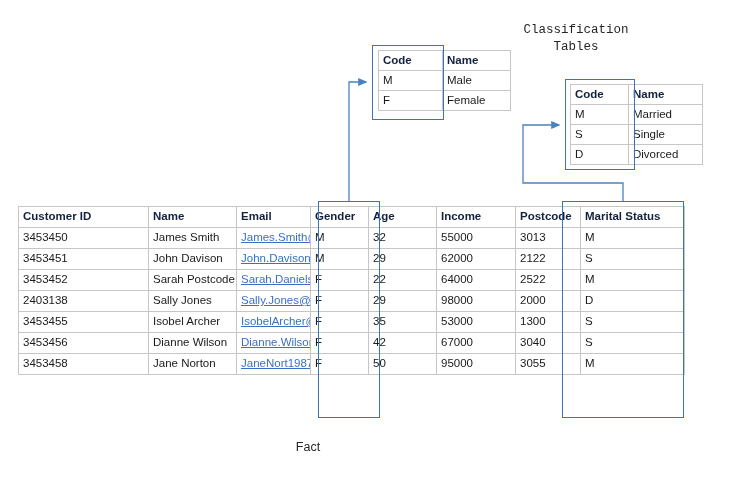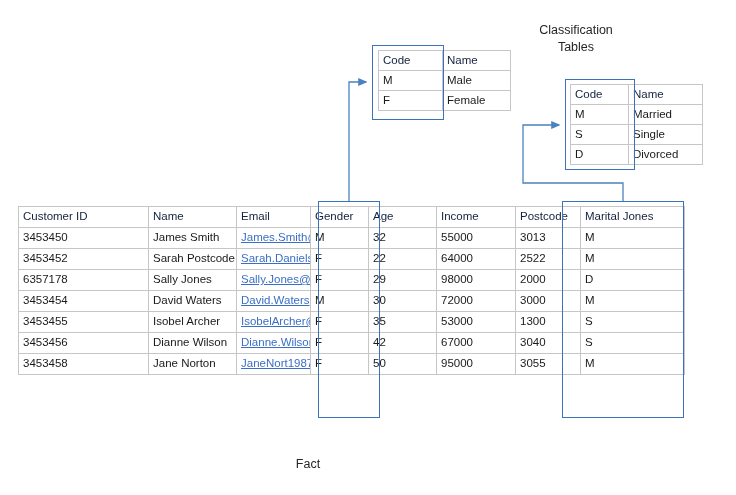--- a/index.html
+++ b/index.html
@@ -29,21 +29,21 @@
     text-align: left;
     vertical-align: middle;
     white-space: nowrap;
     overflow: hidden;
     font-weight: normal;
     color: #1a1a1a;
     line-height: 14px;
     height: 14px;
   }
   .tbl th {
-    font-weight: normal;
+    font-weight: bold;
     color: #14213d;
   }
 
   
   #fact-table {
     left: 18px;
     top: 206px;
     width: 666px;
     table-layout: fixed;
   }
@@ -107,22 +107,22 @@
   }
 
   
   .caption {
     position: absolute;
     font-size: 12.5px;
     color: #262626;
     text-align: center;
     line-height: 17px;
   }
-  #caption-classification { left: 506px; top: 22px;  width: 140px; }
-  #caption-fact           { left: 248px; top: 456px; width: 120px; }
+  #caption-classification { left: 506px; top: 22px;  width: 140px; font-family: Liberation Mono, monospace; }
+  #caption-fact           { left: 248px; top: 439px; width: 120px; }
 </style>
 </head>
 <body>
 
 <table class="tbl" id="fact-table">
   <colgroup>
     <col class="c-id">
       <col class="c-name">
       <col class="c-email">
       <col class="c-gen">
@@ -133,71 +133,71 @@
   </colgroup>
   <thead>
     <tr>
       <th>Customer ID</th>
       <th>Name</th>
       <th>Email</th>
       <th>Gender</th>
       <th>Age</th>
       <th>Income</th>
       <th>Postcode</th>
-      <th>Marital Jones</th>
+      <th>Marital Status</th>
     </tr>
   </thead>
   <tbody id="fact-body">
       <tr>
         <td>3453450</td>
         <td>James Smith</td>
         <td>
           <span class="email-link">James.Smith@</span>
         </td>
         <td>M</td>
         <td>32</td>
         <td>55000</td>
         <td>3013</td>
         <td>M</td>
       </tr>
       <tr>
+        <td>3453451</td>
+        <td>John Davison</td>
+        <td>
+          <span class="email-link">John.Davison</span>
+        </td>
+        <td>M</td>
+        <td>29</td>
+        <td>62000</td>
+        <td>2122</td>
+        <td>S</td>
+      </tr>
+      <tr>
         <td>3453452</td>
         <td>Sarah Postcode</td>
         <td>
           <span class="email-link">Sarah.Daniels</span>
         </td>
         <td>F</td>
         <td>22</td>
         <td>64000</td>
         <td>2522</td>
         <td>M</td>
       </tr>
       <tr>
-        <td>6357178</td>
+        <td>2403138</td>
         <td>Sally Jones</td>
         <td>
           <span class="email-link">Sally.Jones@g</span>
         </td>
         <td>F</td>
         <td>29</td>
         <td>98000</td>
         <td>2000</td>
         <td>D</td>
-      </tr>
-      <tr>
-        <td>3453454</td>
-        <td>David Waters</td>
-        <td>
-          <span class="email-link">David.Waters</span>
-        </td>
-        <td>M</td>
-        <td>30</td>
-        <td>72000</td>
-        <td>3000</td>
-        <td>M</td>
       </tr>
       <tr>
         <td>3453455</td>
         <td>Isobel Archer</td>
         <td>
           <span class="email-link">IsobelArcher@</span>
         </td>
         <td>F</td>
         <td>35</td>
         <td>53000</td>

